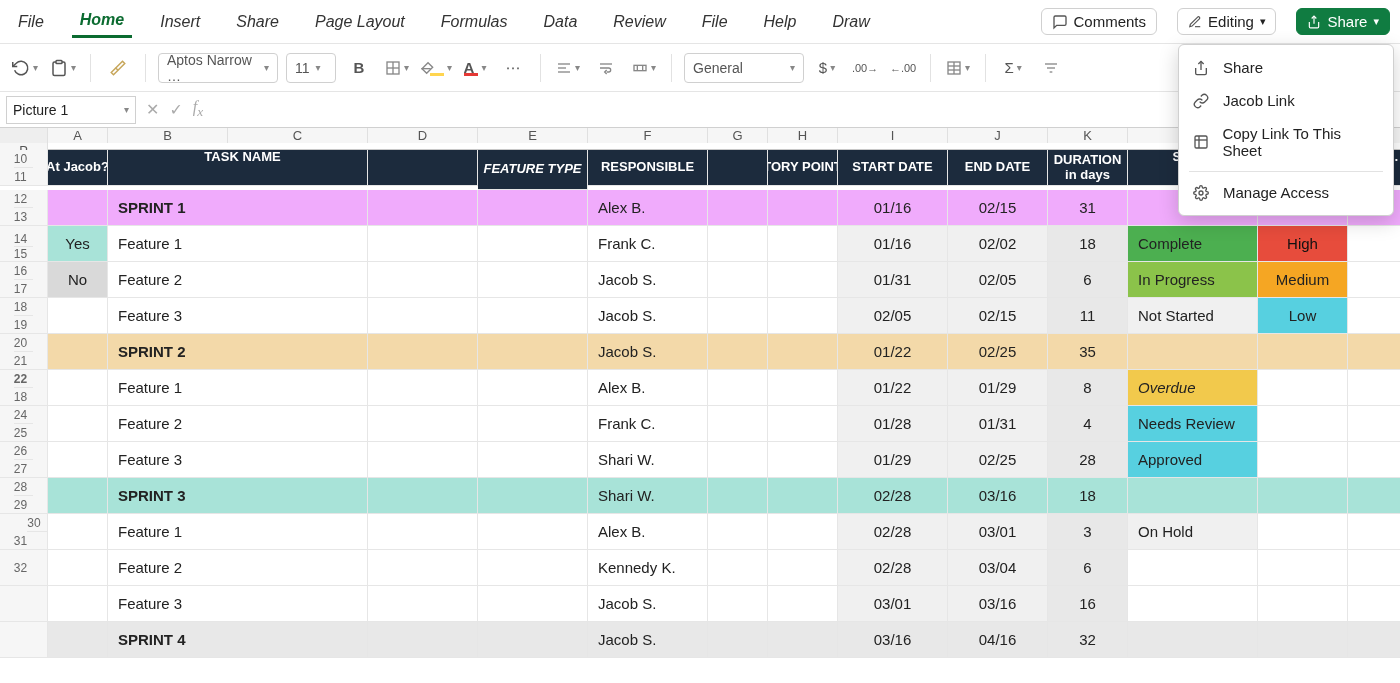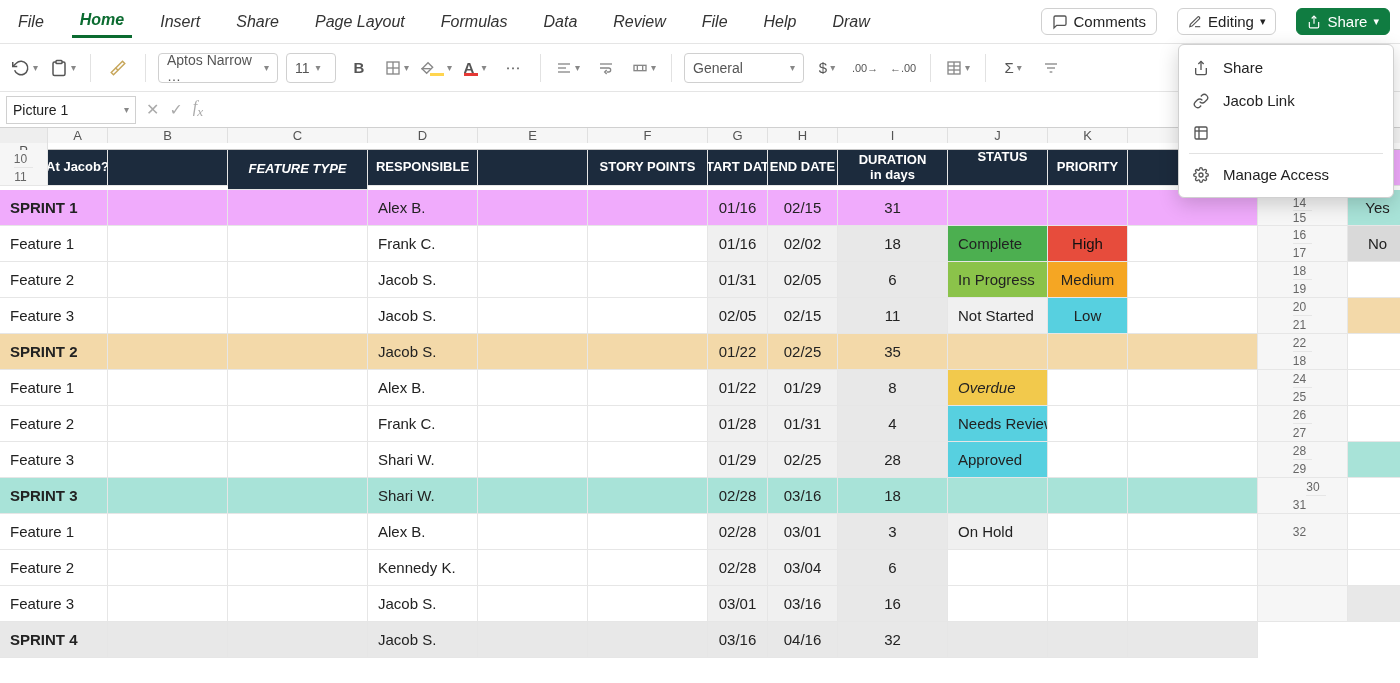--- a/index.html
+++ b/index.html
@@ -123,20 +123,21 @@
       <span>Jacob Link</span>
     </div>
     <div class="mi">
       <span class="ico">
         <svg width="16" height="16" viewBox="0 0 24 24" fill="none" stroke="#555" stroke-width="2">
             <rect x="3" y="3" width="18" height="18" rx="2"></rect>
             <line x1="3" y1="9" x2="21" y2="9"></line>
             <line x1="9" y1="3" x2="9" y2="21"></line>
           </svg>
       </span>
+      <span>Copy Link To This Sheet</span>
     </div>
     <hr>
     <div class="mi">
       <span class="ico">
         <svg width="16" height="16" viewBox="0 0 24 24" fill="none" stroke="#555" stroke-width="2">
             <circle cx="12" cy="12" r="3"></circle>
             <path d="M19.4 15a1.65 1.65 0 0 0 .33 1.82l.06.06a2 2 0 1 1-2.83 2.83l-.06-.06a1.65 1.65 0 0 0-1.82-.33 1.65 1.65 0 0 0-1 1.51V21a2 2 0 0 1-4 0v-.09a1.65 1.65 0 0 0-1-1.51 1.65 1.65 0 0 0-1.82.33l-.06.06a2 2 0 1 1-2.83-2.83l.06-.06a1.65 1.65 0 0 0 .33-1.82 1.65 1.65 0 0 0-1.51-1H3a2 2 0 0 1 0-4h.09a1.65 1.65 0 0 0 1.51-1 1.65 1.65 0 0 0-.33-1.82l-.06-.06a2 2 0 1 1 2.83-2.83l.06.06a1.65 1.65 0 0 0 1.82.33h0a1.65 1.65 0 0 0 1-1.51V3a2 2 0 0 1 4 0v.09a1.65 1.65 0 0 0 1 1.51h0a1.65 1.65 0 0 0 1.82-.33l.06-.06a2 2 0 1 1 2.83 2.83l-.06.06a1.65 1.65 0 0 0-.33 1.82v0a1.65 1.65 0 0 0 1.51 1H21a2 2 0 0 1 0 4h-.09a1.65 1.65 0 0 0-1.51 1z"></path>
           </svg>
       </span>
       <span>Manage Access</span>
@@ -291,20 +292,23 @@
 </div>
 
 <div class="grid" id="grid">
     <div class="cell rowhdr" style="display: flex; flex-direction: column; height: 36px; padding: 0px;">
       <div style="flex: 1 1 0%; display: flex; align-items: center; justify-content: flex-end; padding-right: 6px; border-bottom: 1px solid rgb(230, 230, 230);">10</div>
       <div style="flex: 1 1 0%; display: flex; align-items: center; justify-content: flex-end; padding-right: 6px;">11</div>
     </div>
     <div class="cell hdr-cell " style="height: 36px; flex-direction: column; line-height: 1.1;">
       <span>At Jacob?</span>
     </div>
+    <div class="cell hdr-cell left" style="height: 36px; flex-direction: column; line-height: 1.1; grid-column: span 2;">
+      <span>TASK NAME</span>
+    </div>
     <div class="cell hdr-cell " style="height: 36px; flex-direction: column; line-height: 1.1;">
       <span></span>
     </div>
     <div class="cell hdr-cell " style="height: 40px; flex-direction: column; line-height: 1.1; font-style: italic;">
       <span>FEATURE TYPE</span>
     </div>
     <div class="cell hdr-cell " style="height: 36px; flex-direction: column; line-height: 1.1;">
       <span>RESPONSIBLE</span>
     </div>
     <div class="cell hdr-cell " style="height: 36px; flex-direction: column; line-height: 1.1;">
@@ -351,21 +355,21 @@
       <div style="flex: 1 1 0%; display: flex; align-items: center; justify-content: flex-end; padding-right: 6px; border-bottom: 1px solid rgb(230, 230, 230);">18</div>
       <div style="flex: 1 1 0%; display: flex; align-items: center; justify-content: flex-end; padding-right: 6px;">19</div>
     </div>
     <div style="display: contents;"><div class="cell data " style="height: 36px;"></div><div class="cell data left " style="height: 36px; grid-column: span 2; font-weight: 400;">Feature 3</div><div class="cell data " style="height: 36px;"></div><div class="cell data " style="height: 36px;"></div><div class="cell data left " style="height: 36px;">Jacob S.</div><div class="cell data " style="height: 36px;"></div><div class="cell data " style="height: 36px;"></div><div class="cell data bg-ltgray" style="height: 36px;">02/05</div><div class="cell data bg-ltgray" style="height: 36px;">02/15</div><div class="cell data bg-duration" style="height: 36px;">11</div><div class="cell data left bg-ltgray" style="height: 36px;">Not Started</div><div class="cell data bg-cyan" style="height: 36px;">Low</div><div class="cell data " style="height: 36px;"></div></div>
     <div class="cell rowhdr" style="height: 36px; padding: 0px; flex-direction: column;">
       <div style="flex: 1 1 0%; display: flex; align-items: center; justify-content: flex-end; padding-right: 6px; border-bottom: 1px solid rgb(230, 230, 230);">20</div>
       <div style="flex: 1 1 0%; display: flex; align-items: center; justify-content: flex-end; padding-right: 6px;">21</div>
     </div>
     <div class="row-peach" style="display: contents;"><div class="cell data " style="height: 36px;"></div><div class="cell data left " style="height: 36px; grid-column: span 2; font-weight: 600;">SPRINT 2</div><div class="cell data " style="height: 36px;"></div><div class="cell data " style="height: 36px;"></div><div class="cell data left " style="height: 36px;">Jacob S.</div><div class="cell data " style="height: 36px;"></div><div class="cell data " style="height: 36px;"></div><div class="cell data " style="height: 36px;">01/22</div><div class="cell data " style="height: 36px;">02/25</div><div class="cell data " style="height: 36px;">35</div><div class="cell data left " style="height: 36px;"></div><div class="cell data " style="height: 36px;"></div><div class="cell data " style="height: 36px;"></div></div>
     <div class="cell rowhdr" style="height: 36px; padding: 0px; flex-direction: column;">
-      <div style="flex: 1 1 0%; display: flex; align-items: center; justify-content: flex-end; padding-right: 6px; border-bottom: 1px solid rgb(230, 230, 230);">22</div>
+      <div style="flex: 1 1 0%; display: flex; align-items: center; justify-content: flex-end; padding-right: 6px; border-bottom: 1px solid rgb(230, 230, 230); font-weight: bold;">22</div>
       <div style="flex: 1 1 0%; display: flex; align-items: center; justify-content: flex-end; padding-right: 6px;">18</div>
     </div>
     <div style="display: contents;"><div class="cell data " style="height: 36px;"></div><div class="cell data left " style="height: 36px; grid-column: span 2; font-weight: 400;">Feature 1</div><div class="cell data " style="height: 36px;"></div><div class="cell data " style="height: 36px;"></div><div class="cell data left " style="height: 36px;">Alex B.</div><div class="cell data " style="height: 36px;"></div><div class="cell data " style="height: 36px;"></div><div class="cell data bg-ltgray" style="height: 36px;">01/22</div><div class="cell data bg-ltgray" style="height: 36px;">01/29</div><div class="cell data bg-duration" style="height: 36px;">8</div><div class="cell data left bg-gold" style="height: 36px;">Overdue</div><div class="cell data " style="height: 36px;"></div><div class="cell data " style="height: 36px;"></div></div>
     <div class="cell rowhdr" style="height: 36px; padding: 0px; flex-direction: column;">
       <div style="flex: 1 1 0%; display: flex; align-items: center; justify-content: flex-end; padding-right: 6px; border-bottom: 1px solid rgb(230, 230, 230);">24</div>
       <div style="flex: 1 1 0%; display: flex; align-items: center; justify-content: flex-end; padding-right: 6px;">25</div>
     </div>
     <div style="display: contents;"><div class="cell data " style="height: 36px;"></div><div class="cell data left " style="height: 36px; grid-column: span 2; font-weight: 400;">Feature 2</div><div class="cell data " style="height: 36px;"></div><div class="cell data " style="height: 36px;"></div><div class="cell data left " style="height: 36px;">Frank C.</div><div class="cell data " style="height: 36px;"></div><div class="cell data " style="height: 36px;"></div><div class="cell data bg-ltgray" style="height: 36px;">01/28</div><div class="cell data bg-ltgray" style="height: 36px;">01/31</div><div class="cell data bg-duration" style="height: 36px;">4</div><div class="cell data left bg-cyan" style="height: 36px;">Needs Review</div><div class="cell data " style="height: 36px;"></div><div class="cell data " style="height: 36px;"></div></div>
     <div class="cell rowhdr" style="height: 36px; padding: 0px; flex-direction: column;">
       <div style="flex: 1 1 0%; display: flex; align-items: center; justify-content: flex-end; padding-right: 6px; border-bottom: 1px solid rgb(230, 230, 230);">26</div>

